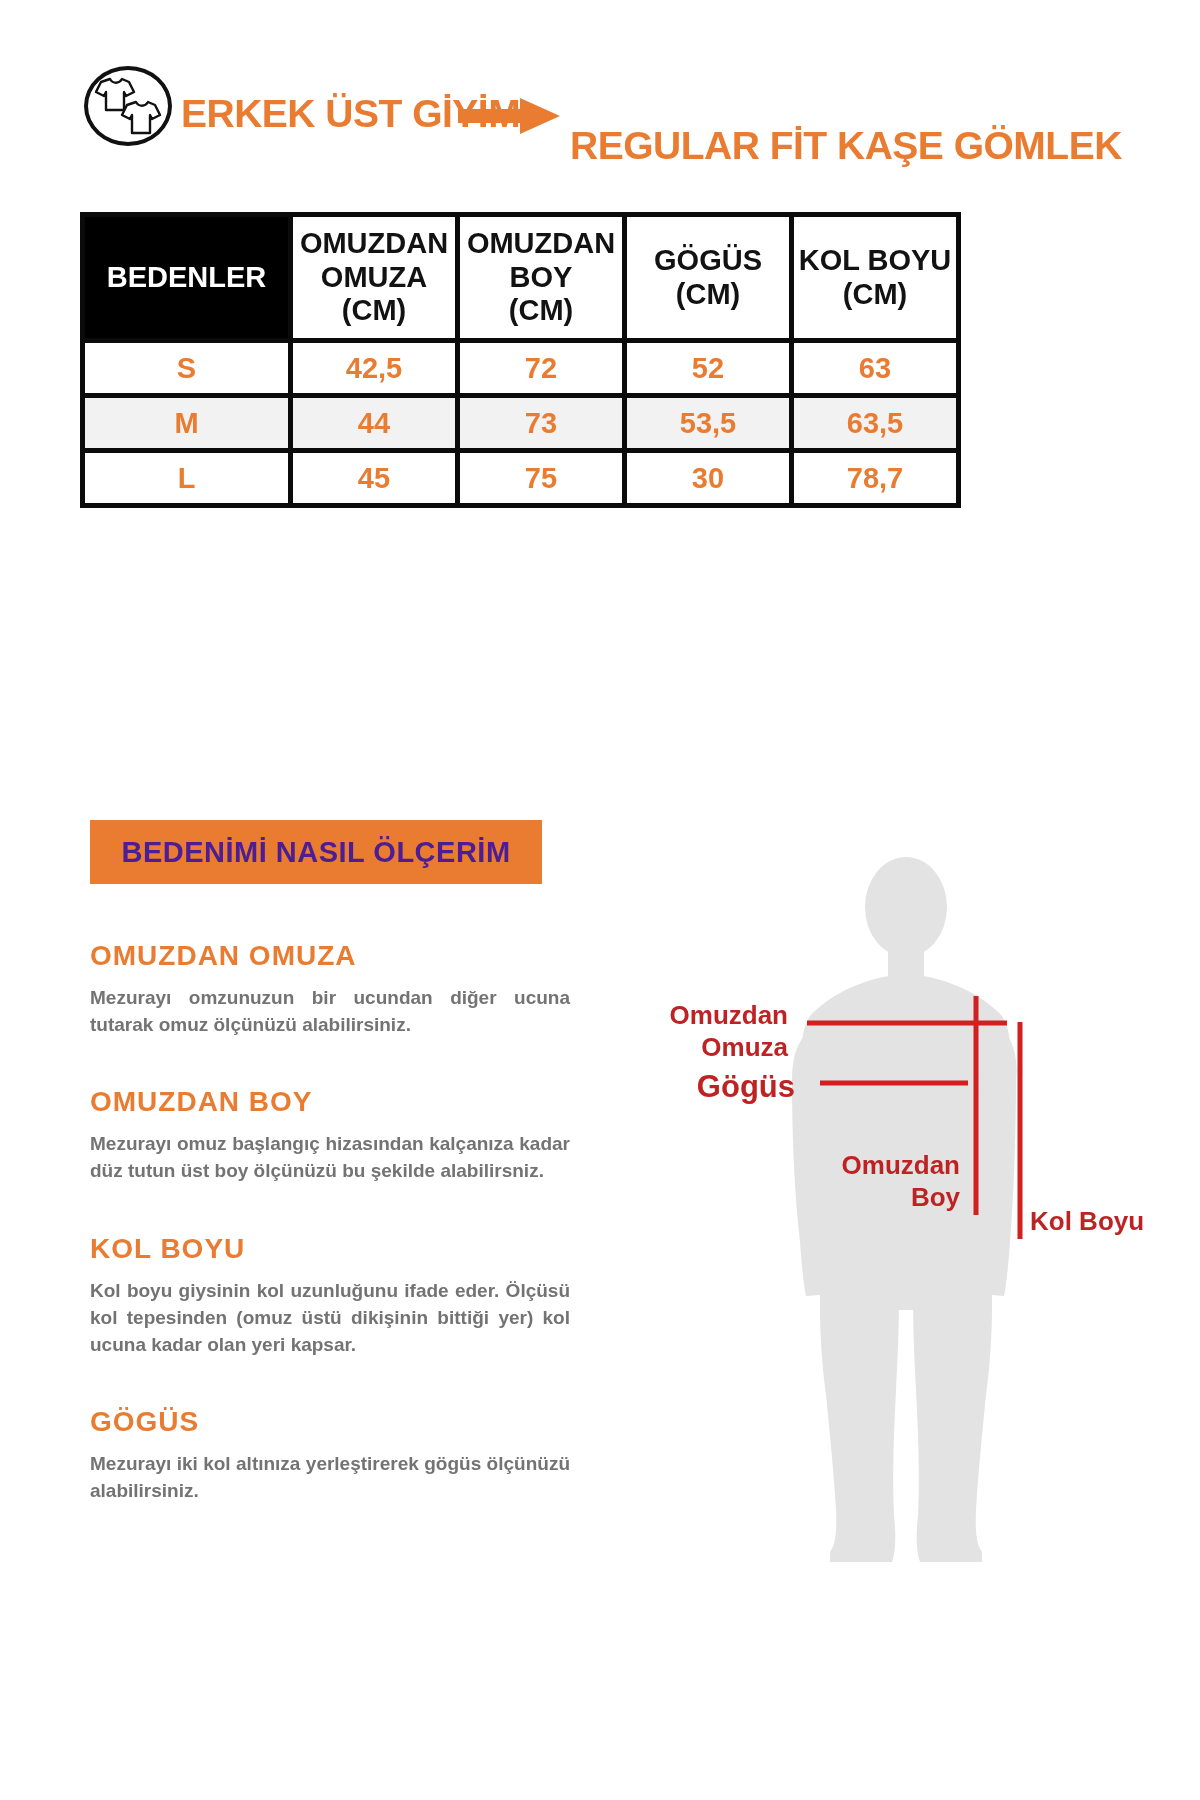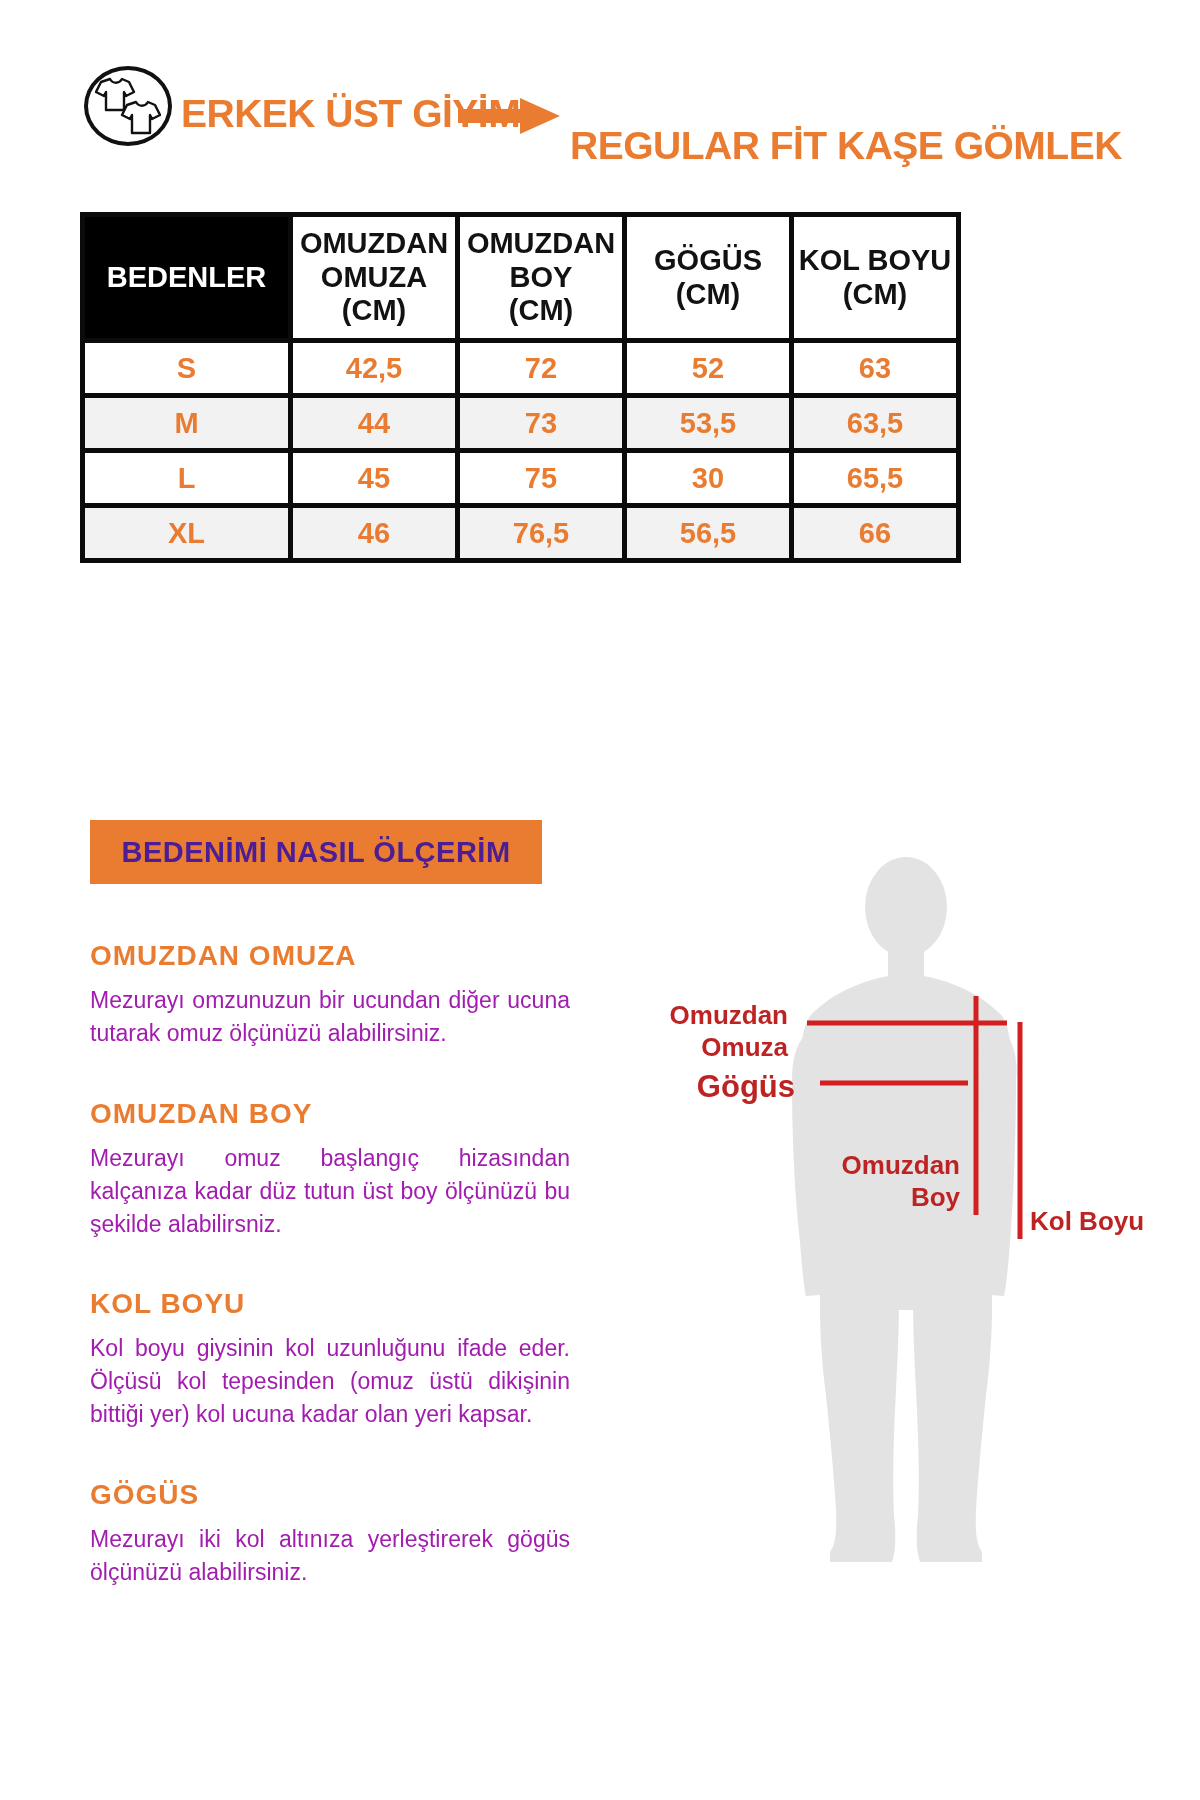--- a/index.html
+++ b/index.html
@@ -45,21 +45,21 @@
     background:#E97C30; color:#4c1d95; font-size:29px; font-weight:bold;
     display:flex; align-items:center; justify-content:center; letter-spacing:0.5px;
   }
   .guide-sections { position:absolute; left:90px; top:940px; width:480px; }
   .guide-section { margin-bottom:48px; }
   .guide-section h3 {
     color:#E97C30; font-size:28px; font-weight:bold; letter-spacing:1px;
     margin-bottom:12px;
   }
   .guide-section p {
-    color:#a21caf; font-size:23px; font-weight:normal; line-height:1.43;
+    color:#737373; font-size:19px; font-weight:bold; line-height:1.43;
     text-align:justify;
   }
 
   
   .diagram-svg { position:absolute; left:760px; top:850px; }
   .diag-label {
     position:absolute; color:#BE2323; font-weight:bold; white-space:pre-line;
     line-height:1.22;
   }
   .lbl-shoulder { left:590px; top:1000px; width:198px; font-size:26px; text-align:right; }
@@ -128,30 +128,23 @@
       <td>73</td>
       <td>53,5</td>
       <td>63,5</td>
     </tr>
 
     <tr class="odd">
       <td>L</td>
       <td>45</td>
       <td>75</td>
       <td>30</td>
-      <td>65,5</td>
+      <td>78,7</td>
     </tr>
 
-    <tr class="even">
-      <td>XL</td>
-      <td>46</td>
-      <td>76,5</td>
-      <td>56,5</td>
-      <td>66</td>
-    </tr>
   </tbody>
     </table>
   </div>
 
   <div class="guide-banner">BEDENİMİ NASIL ÖLÇERİM</div>
 
   <div class="guide-sections">
     <div class="guide-section">
       <h3>OMUZDAN OMUZA</h3>
       <p>Mezurayı omzunuzun bir ucundan diğer ucuna tutarak omuz ölçünüzü alabilirsiniz.</p>

